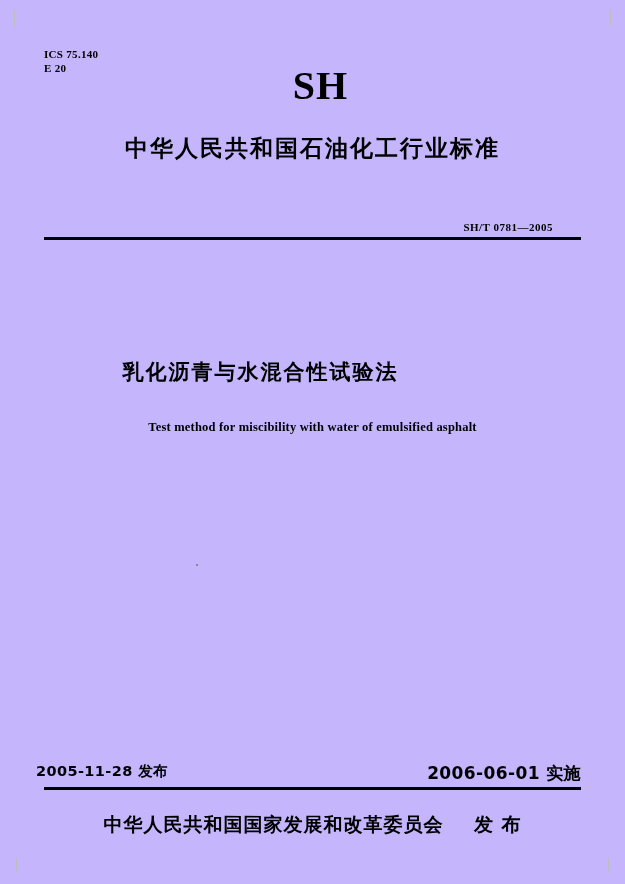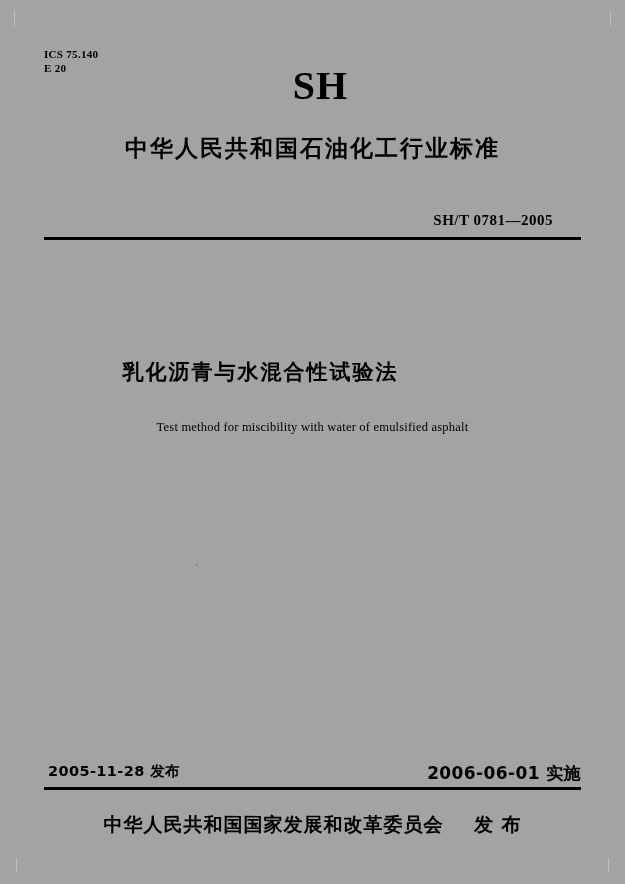--- a/index.html
+++ b/index.html
@@ -13,21 +13,21 @@
     font-family: "Liberation Sans", sans-serif;
     color: #000000;
     position: relative;
     overflow: hidden;
   }
   .page {
     position: absolute;
     left: 0; top: 0;
     width: 625px;
     height: 884px;
-    background: #a3a3a3;
+    background: #c4b5fd;
   }
 
   
   .edge-mark {
     position: absolute;
     background: #bdbdbd;
   }
   .edge-mark.tr { right: 14px; top: 10px; width: 1px; height: 16px; }
   .edge-mark.bl { left: 16px; bottom: 12px; width: 1px; height: 14px; }
   .edge-mark.br { right: 16px; bottom: 12px; width: 1px; height: 14px; }
@@ -70,23 +70,23 @@
     font-family: "DejaVu Sans", sans-serif;
     font-size: 23px;
     font-weight: bold;
     letter-spacing: 2px;
   }
 
   
   .std-number {
     position: absolute;
     right: 72px;
-    top: 212px;
-    font-family: "Liberation Serif", serif;
-    font-size: 15px;
+    top: 221px;
+    font-family: "Liberation Serif", serif;
+    font-size: 11px;
     font-weight: bold;
     letter-spacing: 0.5px;
     text-align: right;
   }
 
   
   .rule-top {
     position: absolute;
     left: 44px;
     right: 44px;
@@ -110,38 +110,38 @@
 
   
   .doc-title-en {
     position: absolute;
     left: 0;
     top: 420px;
     width: 625px;
     text-align: center;
     font-family: "Liberation Serif", serif;
     font-size: 12.5px;
-    font-weight: normal;
+    font-weight: bold;
     letter-spacing: 0.2px;
   }
 
   
   .speck {
     position: absolute;
     left: 196px;
     top: 564px;
     width: 2px;
     height: 2px;
     background: #888;
   }
 
   
   .footer-dates {
     position: absolute;
-    left: 48px;
+    left: 36px;
     right: 44px;
     top: 762px;
     height: 22px;
   }
   .issue-date {
     position: absolute;
     left: 0;
     top: 0;
     font-family: "DejaVu Sans", sans-serif;
     font-size: 14.5px;

